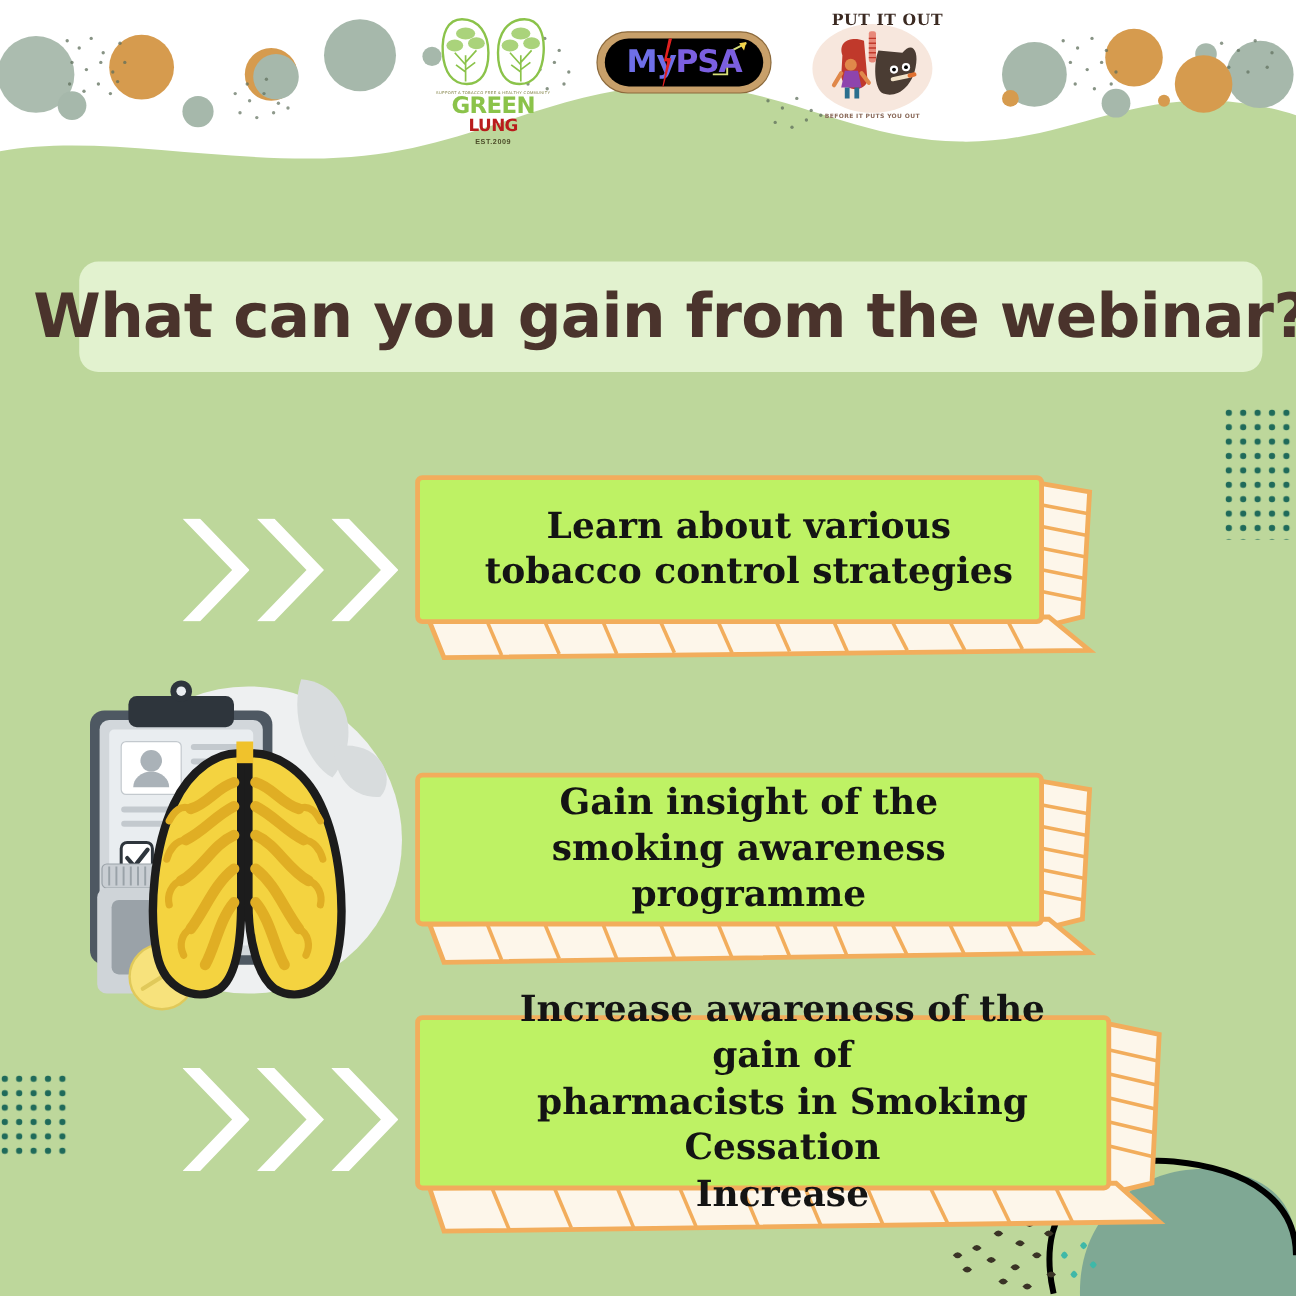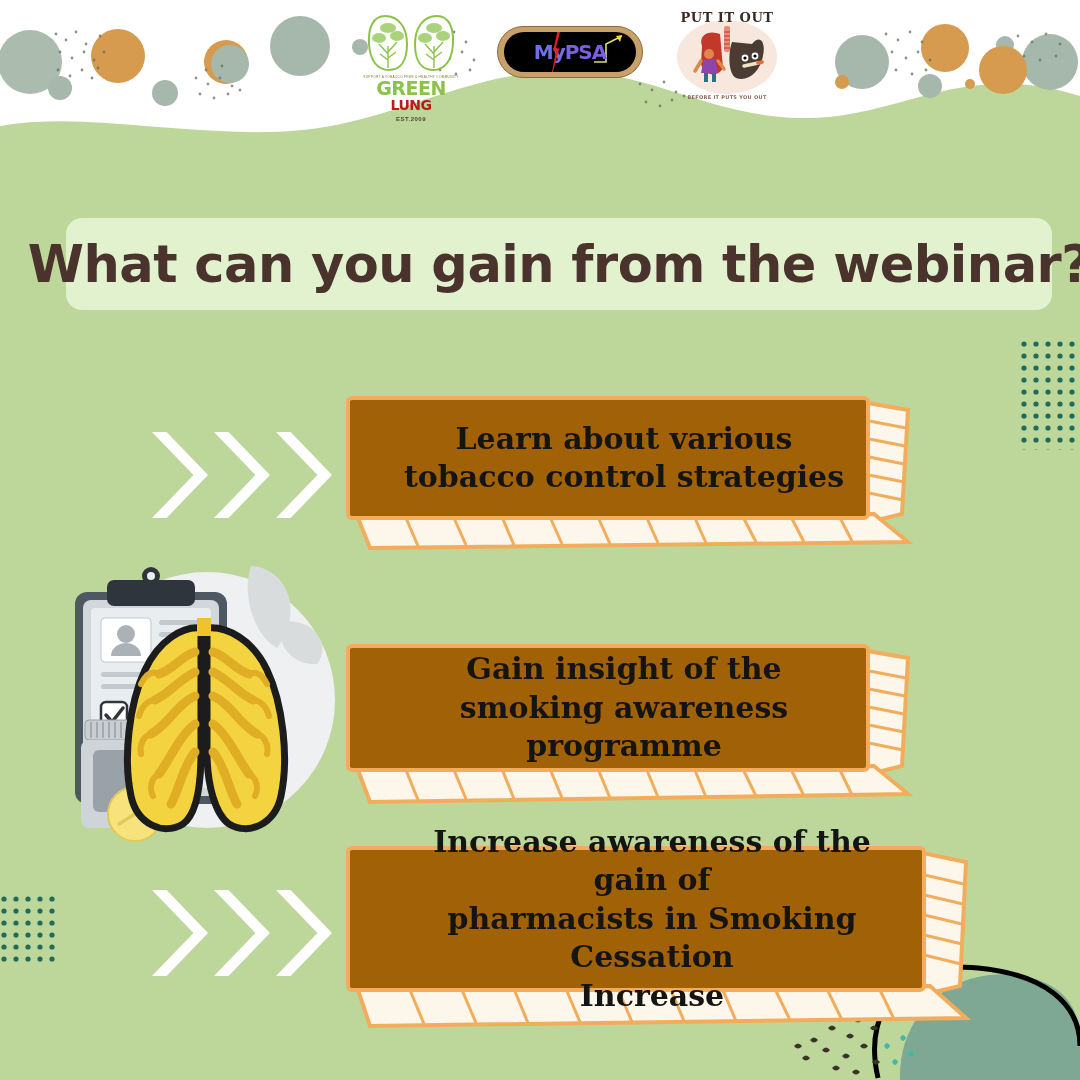--- a/index.html
+++ b/index.html
@@ -45,41 +45,41 @@
     background:#c8a06a;padding:0;box-sizing:border-box;
     display:flex;align-items:center;justify-content:center;
     border:1px solid #8c6a3c;
   }
   .mypsa-inner{
     width:132px;height:40px;border-radius:20px;background:#000;
     display:flex;align-items:center;justify-content:center;
     position:relative;overflow:hidden;
   }
   .mypsa-text{
-    font-family:"DejaVu Sans",sans-serif;font-weight:bold;font-size:20px;
+    font-family:"DejaVu Sans",sans-serif;font-weight:bold;font-size:26px;
     letter-spacing:-1px;position:relative;z-index:2;
   }
   .mypsa-text .b1{color:#6f6fe8;}
   .mypsa-text .b2{color:#7b5fe0;}
   .bolt{
     position:absolute;left:46px;top:-6px;width:12px;height:56px;z-index:3;
     background:#e02020;
     clip-path:polygon(55% 0,25% 45%,48% 45%,18% 100%,75% 40%,45% 40%,80% 0);
     transform:rotate(4deg);
   }
   .spark{position:absolute;right:10px;top:2px;width:34px;height:30px;z-index:1;}
 
   
   .putitout{left:668px;top:6px;width:118px;height:96px;}
   .pio-circle{
     position:absolute;left:9px;top:14px;width:100px;height:74px;
     border-radius:50%;background:#f7e7dd;
   }
   .pio-title{
-    position:absolute;left:0;top:4px;width:118px;text-align:center;
+    position:absolute;left:0;top:4px;width:118px;text-align:right;
     font-family:"DejaVu Serif",serif;font-weight:bold;font-size:13px;
     color:#3b2a22;letter-spacing:.5px;
   }
   .pio-sub{
     position:absolute;left:0;bottom:2px;width:118px;text-align:center;
     font-family:"DejaVu Sans",sans-serif;font-weight:bold;font-size:5px;
     color:#8a6a5a;letter-spacing:.3px;
   }
 
   
@@ -91,21 +91,21 @@
   .title-text{
     font-family:"DejaVu Sans",sans-serif;
     font-weight:bold;font-size:51px;color:#4a332c;
     letter-spacing:-.5px;white-space:nowrap;
   }
 
   
   .card-wrap{position:absolute;}
   .card-face{
     position:absolute;left:0;top:0;
-    background:#a16207;
+    background:#bef264;
     border:4px solid #f2ad5c;
     border-radius:6px;
     box-sizing:border-box;
     display:flex;align-items:center;justify-content:center;
     text-align:center;
     z-index:3;
     padding-left:32px;
   }
   .card-text{
     font-family:"DejaVu Serif",serif;font-weight:bold;

